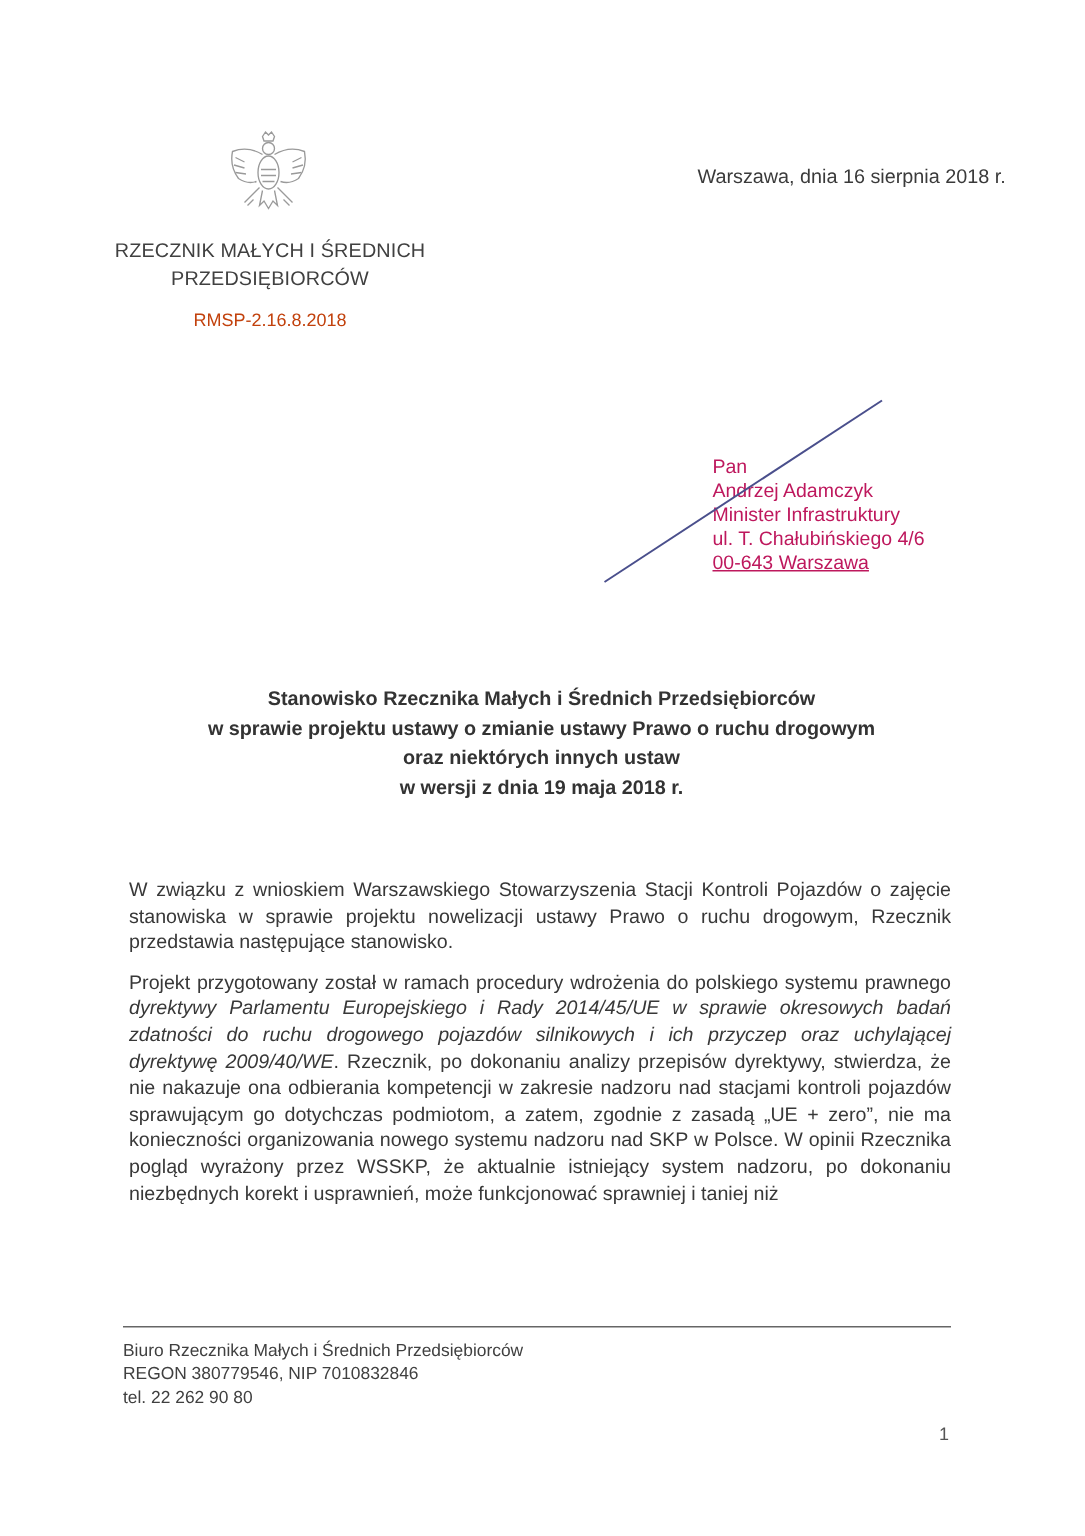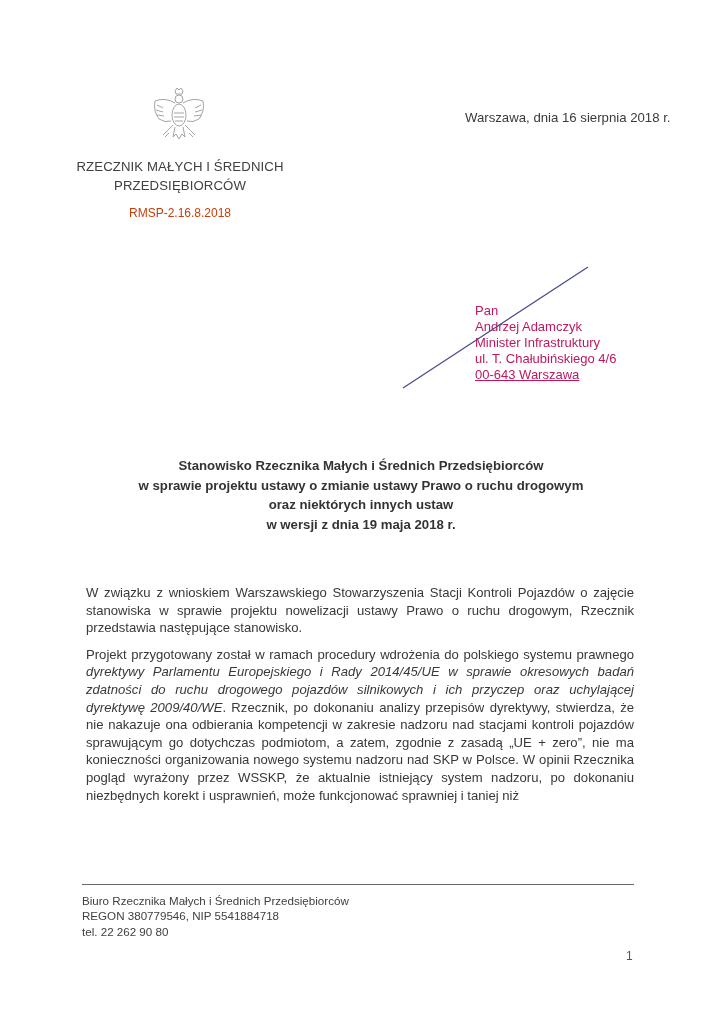--- a/index.html
+++ b/index.html
@@ -92,17 +92,17 @@
 
 <div class="abs body-text">
   <p>W związku z wnioskiem Warszawskiego Stowarzyszenia Stacji Kontroli Pojazdów o zajęcie stanowiska w sprawie projektu nowelizacji ustawy Prawo o ruchu drogowym, Rzecznik przedstawia następujące stanowisko.</p>
   <p><span>Projekt przygotowany został w ramach procedury wdrożenia do polskiego systemu prawnego </span><i>dyrektywy  Parlamentu Europejskiego i Rady 2014/45/UE w sprawie okresowych badań zdatności do ruchu drogowego pojazdów silnikowych i ich przyczep oraz uchylającej dyrektywę 2009/40/WE</i><span>. Rzecznik, po dokonaniu analizy przepisów dyrektywy, stwierdza, że nie nakazuje ona odbierania kompetencji w zakresie nadzoru nad stacjami kontroli pojazdów sprawującym go dotychczas podmiotom, a zatem, zgodnie z zasadą „UE + zero”, nie ma konieczności organizowania nowego systemu nadzoru nad SKP w Polsce. W opinii Rzecznika pogląd wyrażony przez WSSKP, że aktualnie istniejący system nadzoru, po dokonaniu niezbędnych korekt i usprawnień, może funkcjonować sprawniej i taniej niż</span></p>
 </div>
 
 <div class="abs footer-rule"></div>
 
 <div class="abs footer">
   <div>Biuro Rzecznika Małych i Średnich Przedsiębiorców</div>
-  <div>REGON 380779546, NIP 5541884718</div>
+  <div>REGON 380779546, NIP 7010832846</div>
   <div>tel. 22 262 90 80</div>
 </div>
 
 <div class="abs page-number">1</div>
 
 </body></html>

